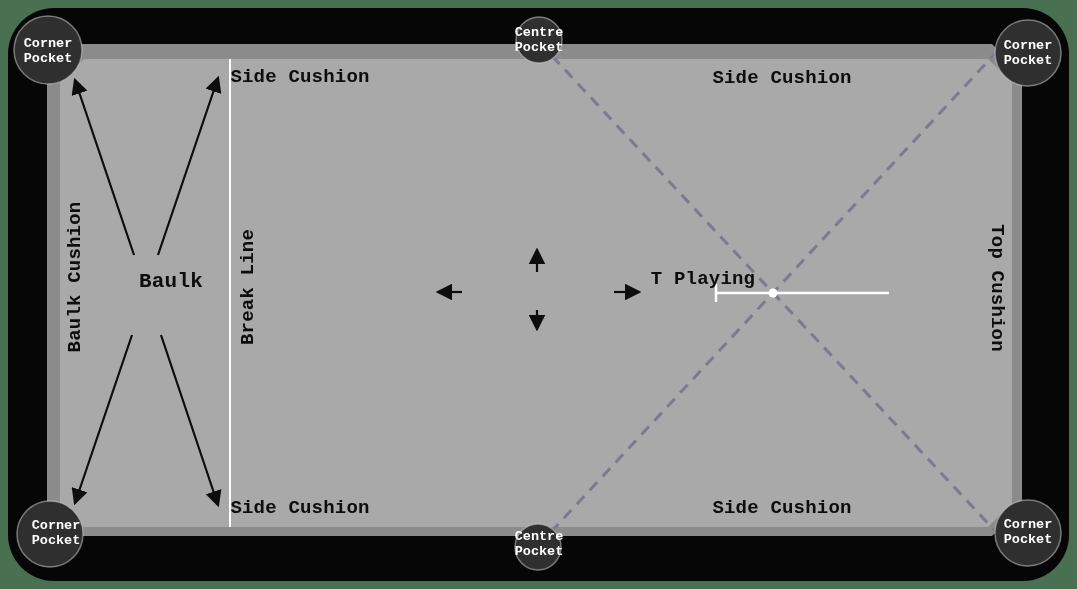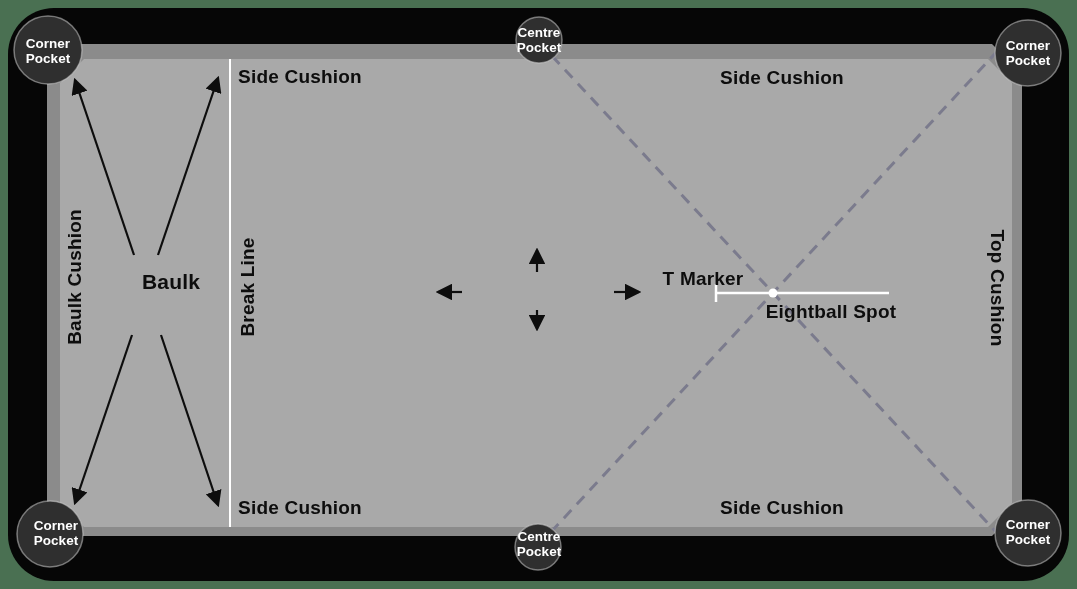--- a/index.html
+++ b/index.html
@@ -1,18 +1,18 @@
 <!DOCTYPE html>
 <html><head>
 <meta charset="utf-8">
 <style>
   html,body { margin:0; padding:0; }
   #stage {
     position:relative; width:1077px; height:589px; overflow:hidden;
-    font-family:Liberation Sans, sans-serif;
+    font-family:Liberation Mono, monospace;
     background:#0369a1;
   }
   #stage svg { position:absolute; left:0; top:0; }
   .label {
     position:absolute; transform:translate(-50%,-50%);
     color:#0d0d0d; font-weight:600; font-size:19px; white-space:nowrap;
     letter-spacing:0.2px; z-index:3; line-height:1.1;
   }
   .label.rot-ccw { transform:translate(-50%,-50%) rotate(-90deg); }
   .label.rot-cw  { transform:translate(-50%,-50%) rotate(90deg); }
@@ -89,16 +89,15 @@
 
   <div class="label" style="left:300px; top:77px;">Side Cushion</div>
   <div class="label" style="left:782px; top:78px;">Side Cushion</div>
   <div class="label" style="left:300px; top:508px;">Side Cushion</div>
   <div class="label" style="left:782px; top:508px;">Side Cushion</div>
   <div class="label rot-ccw" style="left:75px; top:277px;">Baulk Cushion</div>
   <div class="label rot-cw" style="left:997px; top:288px;">Top Cushion</div>
   <div class="label rot-ccw" style="left:248px; top:287px;">Break Line</div>
 
   <div class="label baulk-label" style="left:147px; top:282px;margin-left:24px;">Baulk</div>
-  <div class="label" style="left:703px; top:279px;">T Marker</div>
-  <div class="label" style="left:831px; top:312px;">Eightball Spot</div>
+  <div class="label" style="left:703px; top:279px;">T Playing</div>
 
 </div>
 
 </body></html>

